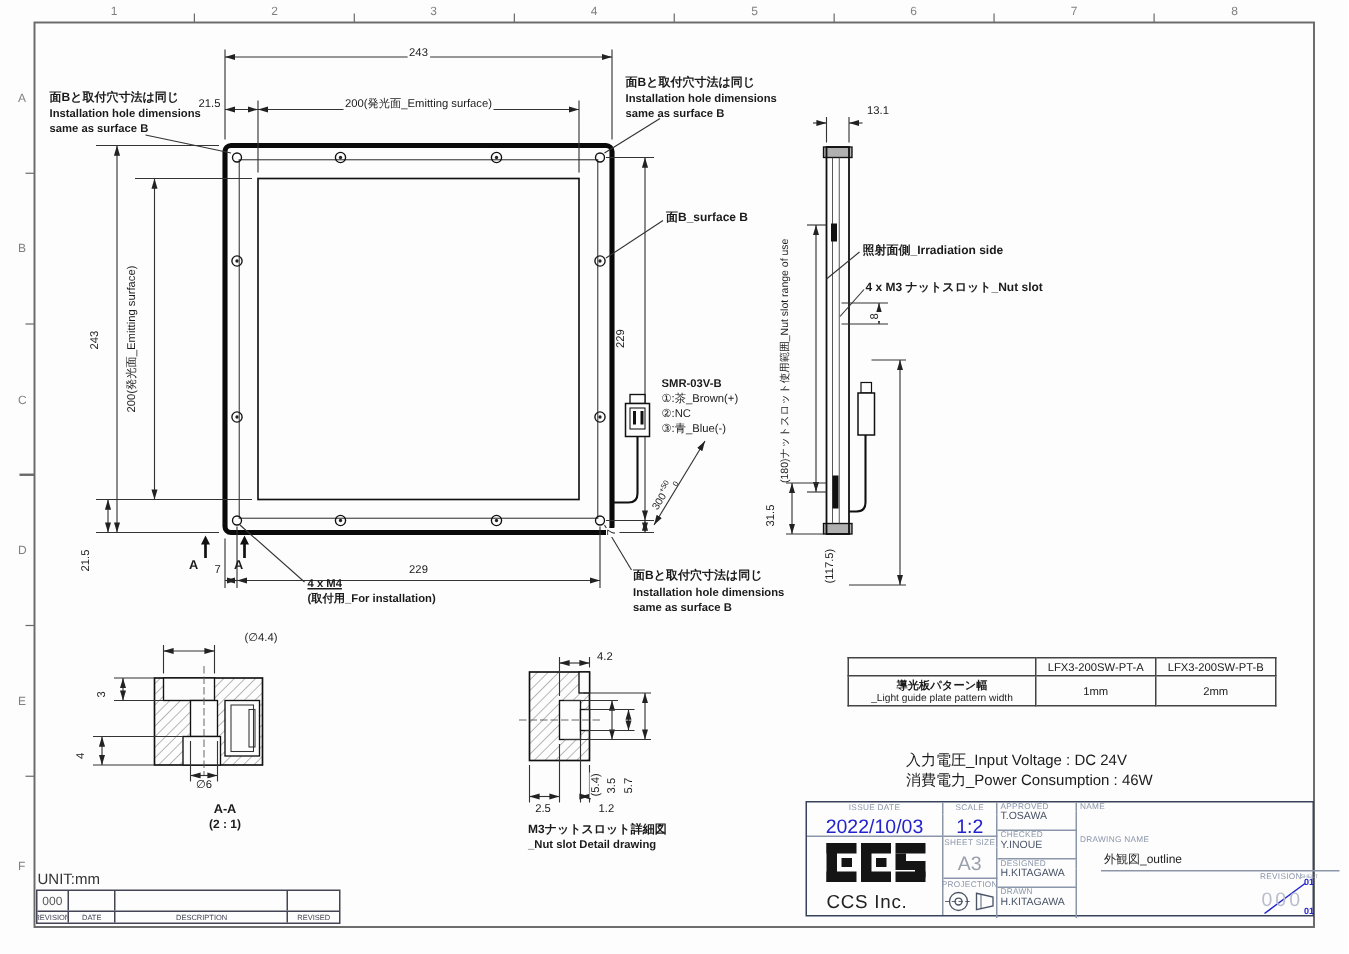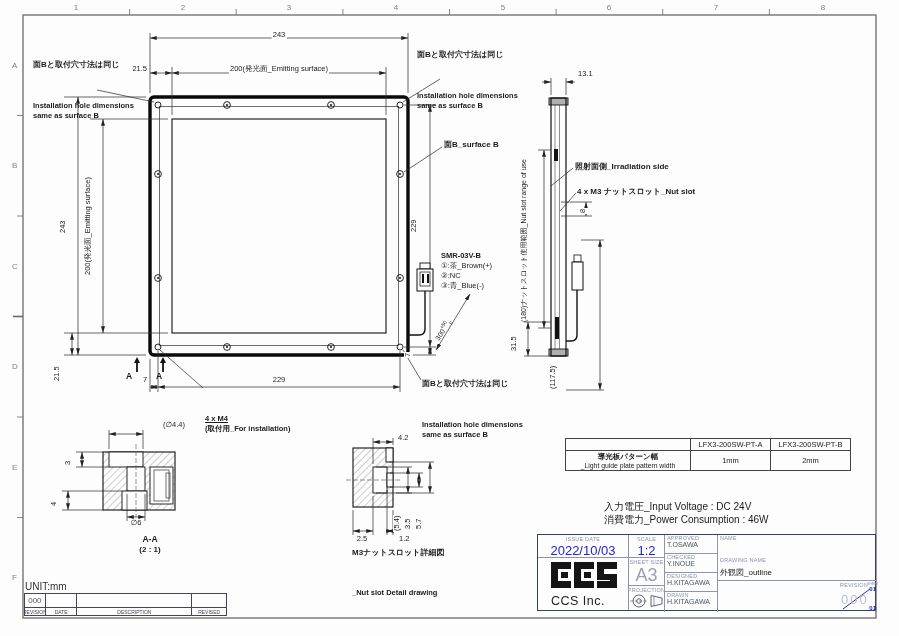--- a/index.html
+++ b/index.html
@@ -6,21 +6,21 @@
   html,body { background:#fff; }
   .sheet { position:relative; width:899px; height:636px; background:#fdfdfd; overflow:hidden;
            font-family:"Liberation Sans","DejaVu Sans",sans-serif; }
   svg.lw { position:absolute; left:0; top:0; }
   .t  { position:absolute; font-size:7.5px; line-height:1.15; color:#1b1b1b; white-space:nowrap; }
   .c  { transform:translateX(-50%); }
   .r  { transform:translateX(-100%); }
   .vt { position:absolute; font-size:7.5px; line-height:1.1; color:#1b1b1b; white-space:nowrap;
         transform-origin:0 100%; transform:rotate(-90deg); height:9px; }
   .dim { background:#fdfdfd; padding:0 1px; }
-  .note { font-size:7.5px; font-weight:bold;margin-top:30px; }
+  .note { font-size:7.5px; font-weight:bold; }
   .noteja { font-size:8px; font-weight:bold; }
   .grid-lab { position:absolute; font-size:8px; color:#808080; }
   .cable-dim { position:absolute; font-size:7px; color:#1b1b1b; white-space:nowrap;
                transform-origin:0 100%; transform:rotate(-58deg); }
   .cable-dim sup,.cable-dim sub { font-size:5px; }
   
   .spec { position:absolute; left:565px; top:438px; width:285px; border:1px solid #444;
           border-collapse:collapse; table-layout:fixed; }
   .spec td { border:1px solid #444; text-align:center; vertical-align:middle;
              font-size:7.5px; color:#1b1b1b; padding:1px 0; }
@@ -399,36 +399,36 @@
 
   <div class="tb">
 
     <div class="cell ctr sl" style="left:0;top:0;width:91px;height:8px;border-right-width:1px">ISSUE DATE</div>
     <div class="cell ctr blue" style="left:0;top:8px;width:91px;height:15px;border-right-width:1px;border-bottom-width:1px;font-size:13px">2022/10/03</div>
     <div class="cell" style="left:0;top:23px;width:91px;height:52px;border-right-width:1px"></div>
 
     <div class="cell ctr sl" style="left:91px;top:0;width:36px;height:8px;border-right-width:1px">SCALE</div>
     <div class="cell ctr blue" style="left:91px;top:8px;width:36px;height:15px;border-right-width:1px;border-bottom-width:1px;font-size:13px">1:2</div>
     <div class="cell ctr sl" style="left:91px;top:23px;width:36px;height:7px;border-right-width:1px">SHEET SIZE</div>
-    <div class="cell ctr" style="left:91px;top:30px;width:36px;height:21px;border-right-width:1px;border-bottom-width:1px;font-size:18px;color:#9aa0ad">A3</div>
+    <div class="cell ctr" style="left:91px;top:30px;width:36px;height:21px;border-right-width:1px;border-bottom-width:1px;font-size:13px;color:#9aa0ad">A3</div>
     <div class="cell ctr sl" style="left:91px;top:51px;width:36px;height:7px;border-right-width:1px">PROJECTION</div>
     <div class="cell" style="left:91px;top:58px;width:36px;height:19px;border-right-width:1px"></div>
 
     <div class="cell sl" style="left:127px;top:0;width:53px;height:6px;border-right-width:1px;padding-left:2px">APPROVED</div>
     <div class="cell" style="left:127px;top:6px;width:53px;height:13px;border-right-width:1px;border-bottom-width:1px;font-size:7px;color:#4a5568;padding-left:2px">T.OSAWA</div>
     <div class="cell sl" style="left:127px;top:19px;width:53px;height:6px;border-right-width:1px;padding-left:2px">CHECKED</div>
     <div class="cell" style="left:127px;top:25px;width:53px;height:13px;border-right-width:1px;border-bottom-width:1px;font-size:7px;color:#4a5568;padding-left:2px">Y.INOUE</div>
     <div class="cell sl" style="left:127px;top:38px;width:53px;height:6px;border-right-width:1px;padding-left:2px">DESIGNED</div>
     <div class="cell" style="left:127px;top:44px;width:53px;height:13px;border-right-width:1px;border-bottom-width:1px;font-size:7px;color:#4a5568;padding-left:2px">H.KITAGAWA</div>
     <div class="cell sl" style="left:127px;top:57px;width:53px;height:6px;border-right-width:1px;padding-left:2px">DRAWN</div>
     <div class="cell" style="left:127px;top:63px;width:53px;height:14px;border-right-width:1px;font-size:7px;color:#4a5568;padding-left:2px">H.KITAGAWA</div>
 
     <div class="cell sl" style="left:180px;top:0;width:159px;height:6px;padding-left:2px">NAME</div>
     <div class="cell sl" style="left:180px;top:22px;width:159px;height:6px;padding-left:2px">DRAWING NAME</div>
-    <div class="cell" style="left:180px;top:28px;width:159px;height:18px;border-bottom-width:1px;font-size:8px;color:#222;padding:4px 0 0 2px">外観図_outline</div>
+    <div class="cell" style="left:196px;top:28px;width:159px;height:18px;border-bottom-width:1px;font-size:8px;color:#222;padding:4px 0 0 2px">外観図_outline</div>
     <div class="cell" style="left:301px;top:46px;width:38px;height:31px">
       <span class="sl" style="position:absolute;left:1px;top:1px">REVISION</span>
       <span style="position:absolute;left:28px;top:1px;font-size:3.5px;color:#8b96ab">SHEET</span>
       <span class="rev-num" style="position:absolute;left:2px;top:11px">000</span>
       <span class="blue" style="position:absolute;right:1px;top:5px;font-size:6px;font-weight:bold">01</span>
       <span class="blue" style="position:absolute;right:1px;bottom:1px;font-size:6px;font-weight:bold">01</span>
     </div>
   </div>
   <div class="logo-sub" style="left:551px;top:594px">CCS Inc.</div>
 

